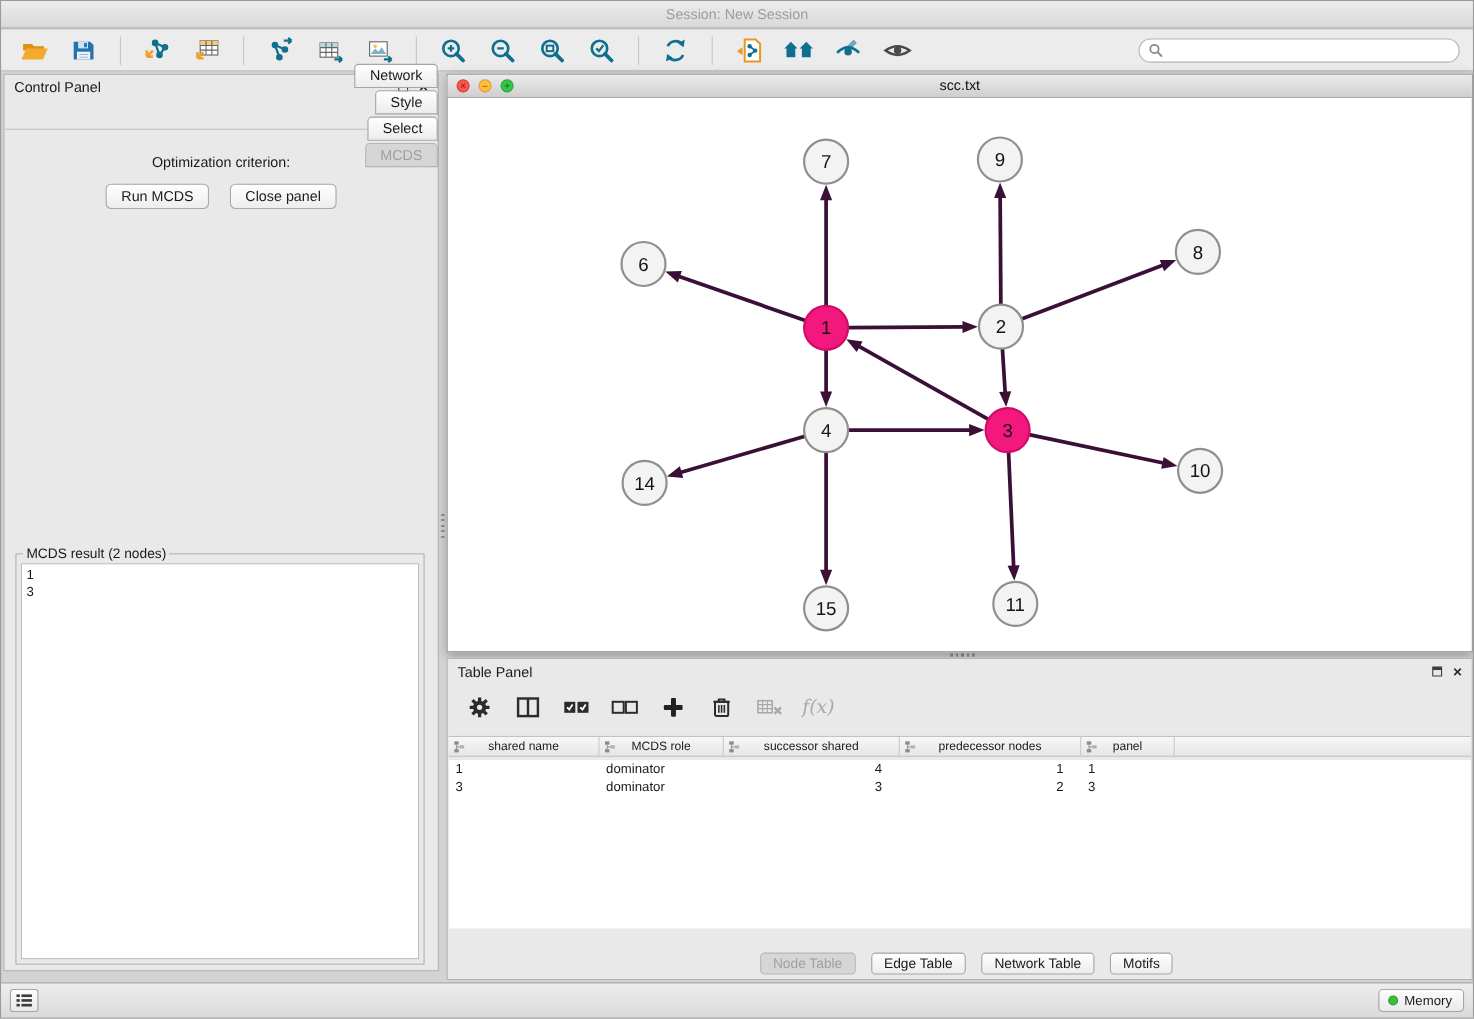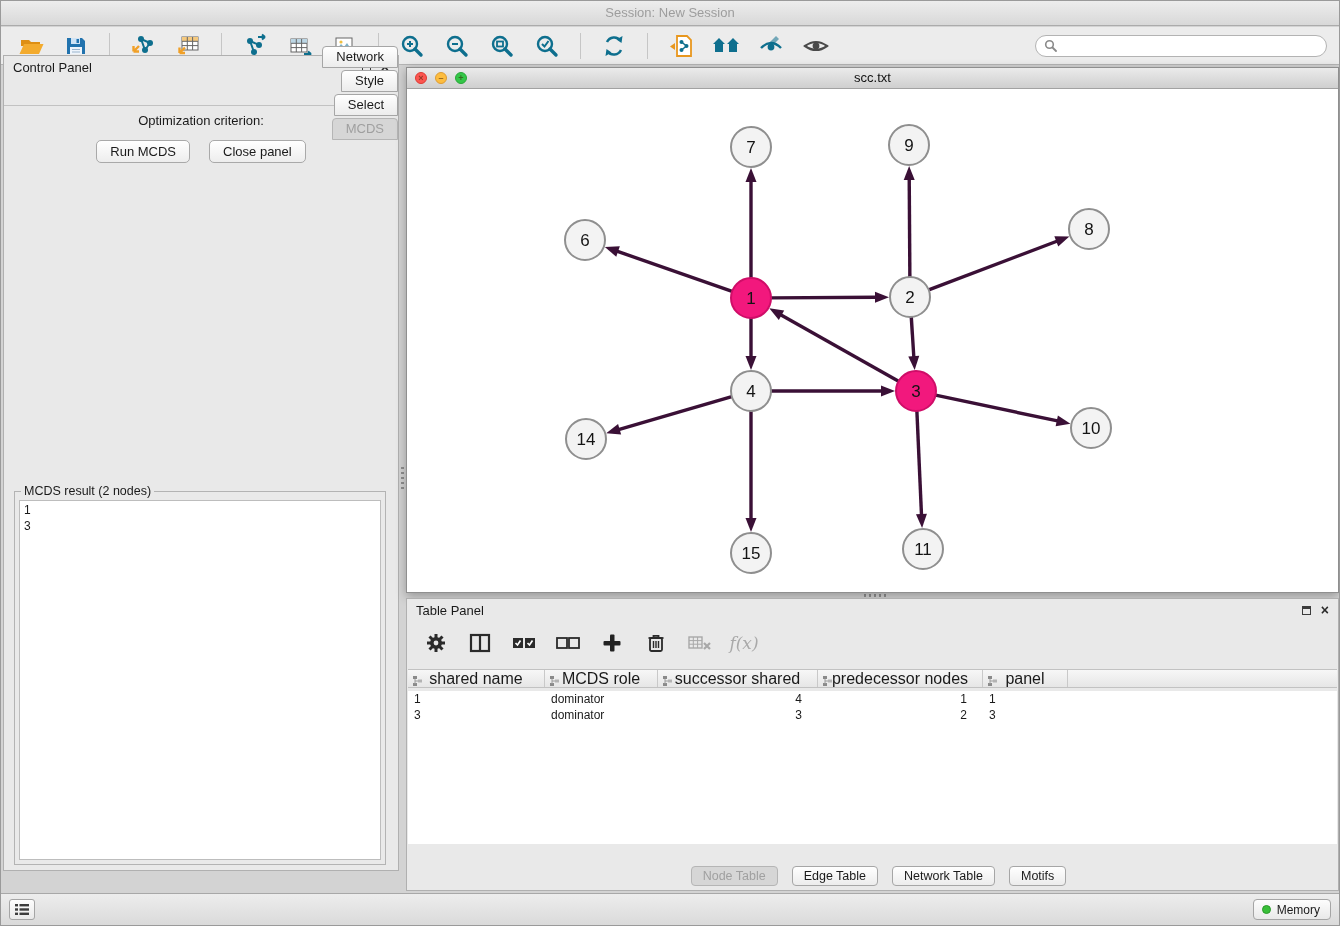--- a/index.html
+++ b/index.html
@@ -30,34 +30,34 @@
     display:flex; align-items:center; padding:0 8px; gap:5px;
   }
   .searchbox input { border:none; outline:none; flex:1; font-size:12px; background:transparent; font-family:"Liberation Sans",sans-serif; }
   
   .panel-header { height:22px; display:flex; align-items:center; padding:0 9px; font-size:13px; color:#1a1a1a; }
   .panel-header .ph-spacer { flex:1; }
   .float-ic { width:9px; height:9px; border:1.5px solid #3c3c3c; border-top-width:3px; margin-right:10px; }
   .close-ic { font-size:14px; font-weight:bold; color:#2b2b2b; line-height:14px; }
   
   .control-panel {
-    position:absolute; left:2px; top:54px; width:396px; height:816px;
+    position:absolute; left:2px; top:66px; width:396px; height:816px;
     background:#e9e9e9; border:1px solid #b0b0b0;
   }
   .cp-tabbar {
     display:flex; justify-content:center; align-items:flex-end; gap:2px;
     height:28px; border-bottom:1px solid #c2c2c2; padding-top:2px;flex-direction:column;
   }
   .cp-tab {
     height:22px; line-height:20px; padding:0 13px; font-size:13px;
     border:1px solid #a6a6a6; border-radius:4px 4px 0 0;
     background:linear-gradient(#ffffff,#ececec); cursor:default;
   }
   .cp-tab.active { background:#d6d6d6; color:#9f9f9f; border-color:#b5b5b5; }
-  .opt-label { text-align:center; margin-top:7px; font-size:13px; }
+  .opt-label { text-align:center; margin-top:22px; font-size:13px; }
   .cp-select {
     position:relative; margin:9px auto 0; width:312px; height:23px;
     background:linear-gradient(#ffffff,#f1f1f1); border:1px solid #a9a9a9; border-radius:5px;
     font-size:13px; line-height:21px; padding:0 22px 0 9px;
   }
   .cp-select .arrows { position:absolute; right:7px; top:4px; display:flex; flex-direction:column; gap:2px; }
   .cp-select .arrows i { display:block; width:0; height:0; border-left:4px solid transparent; border-right:4px solid transparent; }
   .cp-select .arrows i.up { border-bottom:5px solid #555; }
   .cp-select .arrows i.dn { border-top:5px solid #555; }
   .cp-buttons { display:flex; justify-content:center; gap:19px; margin-top:12px; }
@@ -103,21 +103,21 @@
   .table-panel {
     position:absolute; left:405px; top:597px; width:933px; height:293px;
     background:#e9e9e9; border:1px solid #b0b0b0;
   }
   .tp-toolbar { display:flex; align-items:center; gap:10px; height:44px; padding:0 12px; }
   .tp-btn { width:34px; height:32px; display:flex; align-items:center; justify-content:center; }
   .fx-label { font-size:17px; font-style:italic; color:#a9a9a9; font-family:"DejaVu Serif", serif; }
   .tbl-header {
     display:flex; height:19px; margin:4px 1px 0;
     background:linear-gradient(#f7f7f7,#e6e6e6);
-    border-top:1px solid #c2c2c2; border-bottom:1px solid #c2c2c2; font-size:16px;
+    border-top:1px solid #c2c2c2; border-bottom:1px solid #c2c2c2; font-size:11px;
   }
   .th { position:relative; display:flex; align-items:center; justify-content:center; border-right:1px solid #c9c9c9; }
   .th .sort-ic { position:absolute; left:4px; top:3px; }
   .th.filler { flex:1; border-right:none; }
   .tbl-body { position:absolute; left:1px; right:1px; top:92px; bottom:46px; background:#fff; overflow:hidden; }
   .tr { display:flex; height:16px; font-size:12px; line-height:16px; }
   .td { padding:0 6px; overflow:hidden; white-space:nowrap; }
   .td.right { text-align:right; padding-right:16px; }
   .tp-tabbar { position:absolute; bottom:4px; left:0; right:0; display:flex; justify-content:center; gap:2px; }
   .tp-tab {

